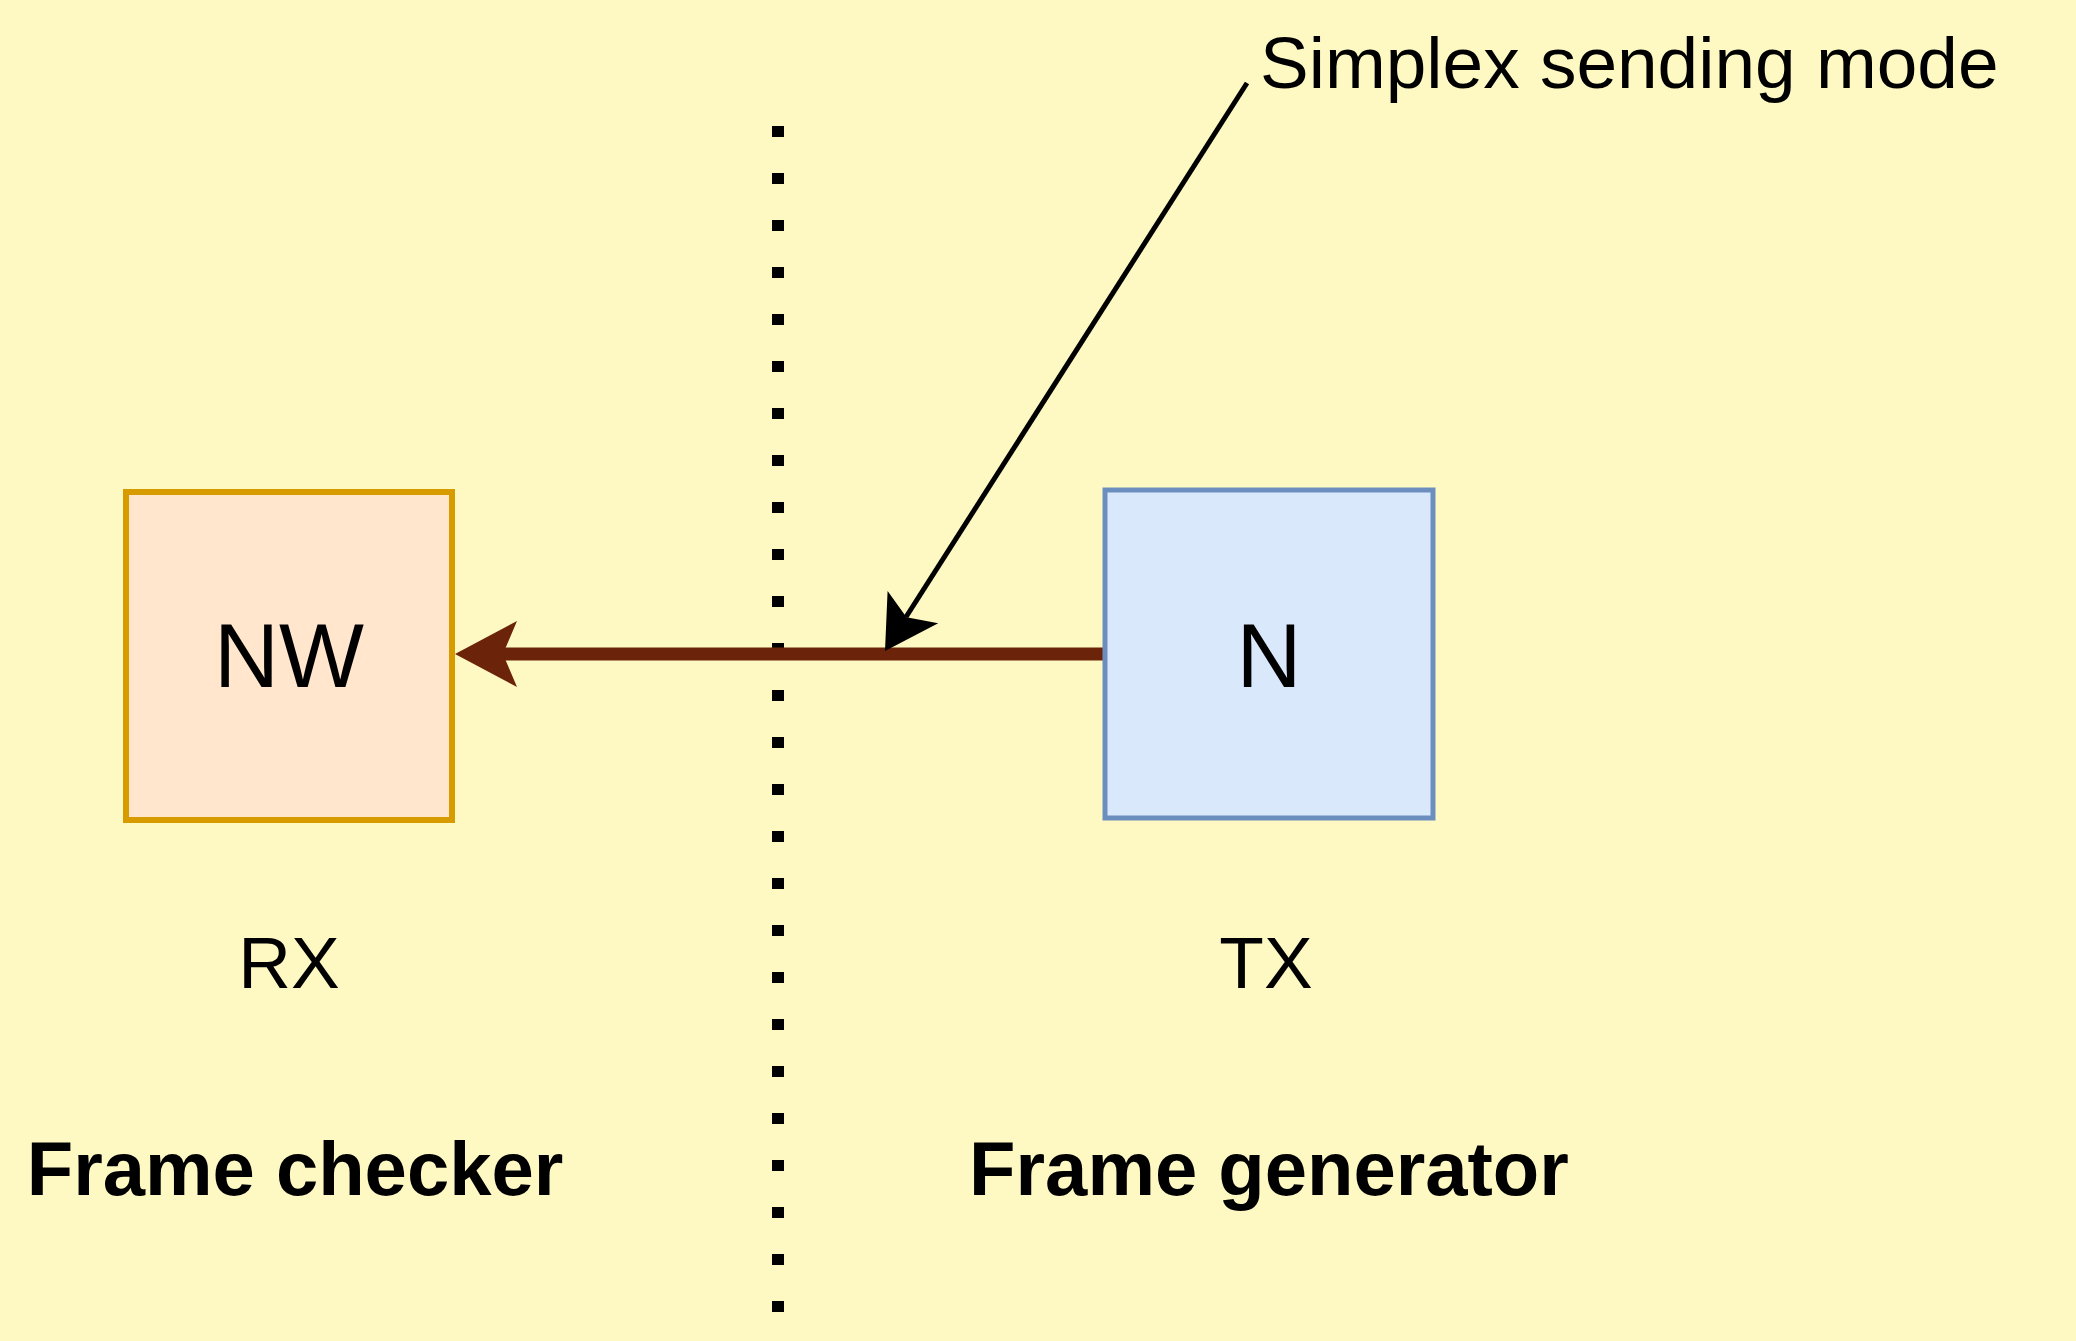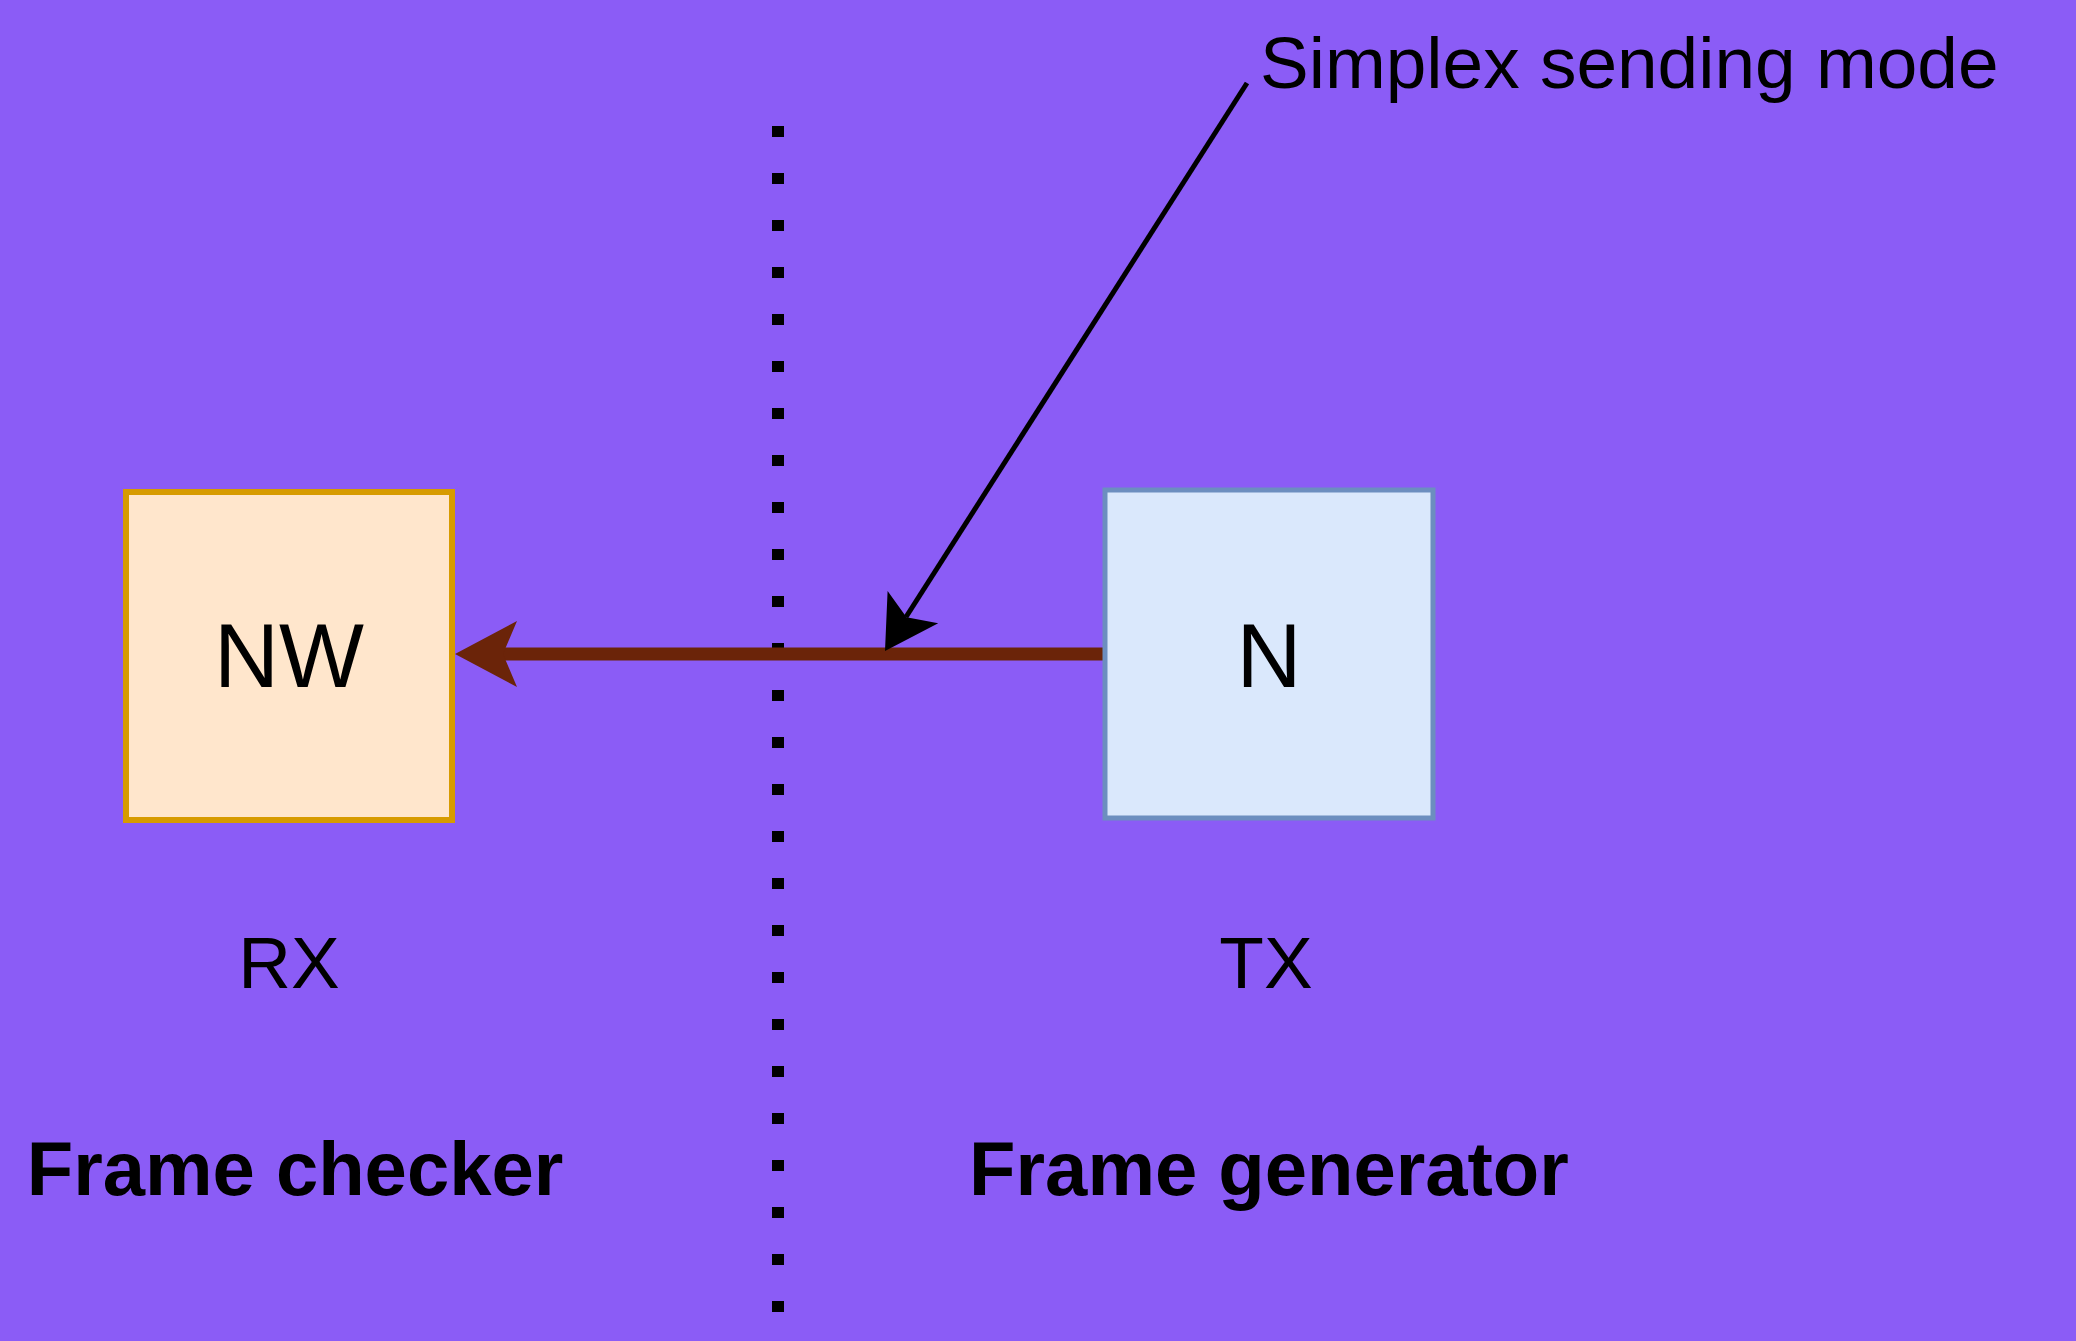--- a/index.html
+++ b/index.html
@@ -4,21 +4,21 @@
 <style>
   html, body {
     margin: 0;
     padding: 0;
     background: #ffffff;
   }
   .stage {
     position: relative;
     width: 2076px;
     height: 1341px;
-    background: #8b5cf6;
+    background: #fef9c3;
     overflow: hidden;
     font-family: "Liberation Sans", sans-serif;
   }
   svg text {
     font-family: "Liberation Sans", sans-serif;
     fill: #000000;
   }
   .node-label   { font-size: 90px; font-weight: 400; }
   .port-label   { font-size: 73px; font-weight: 400; }
   .role-label   { font-size: 76px; font-weight: 700; }

